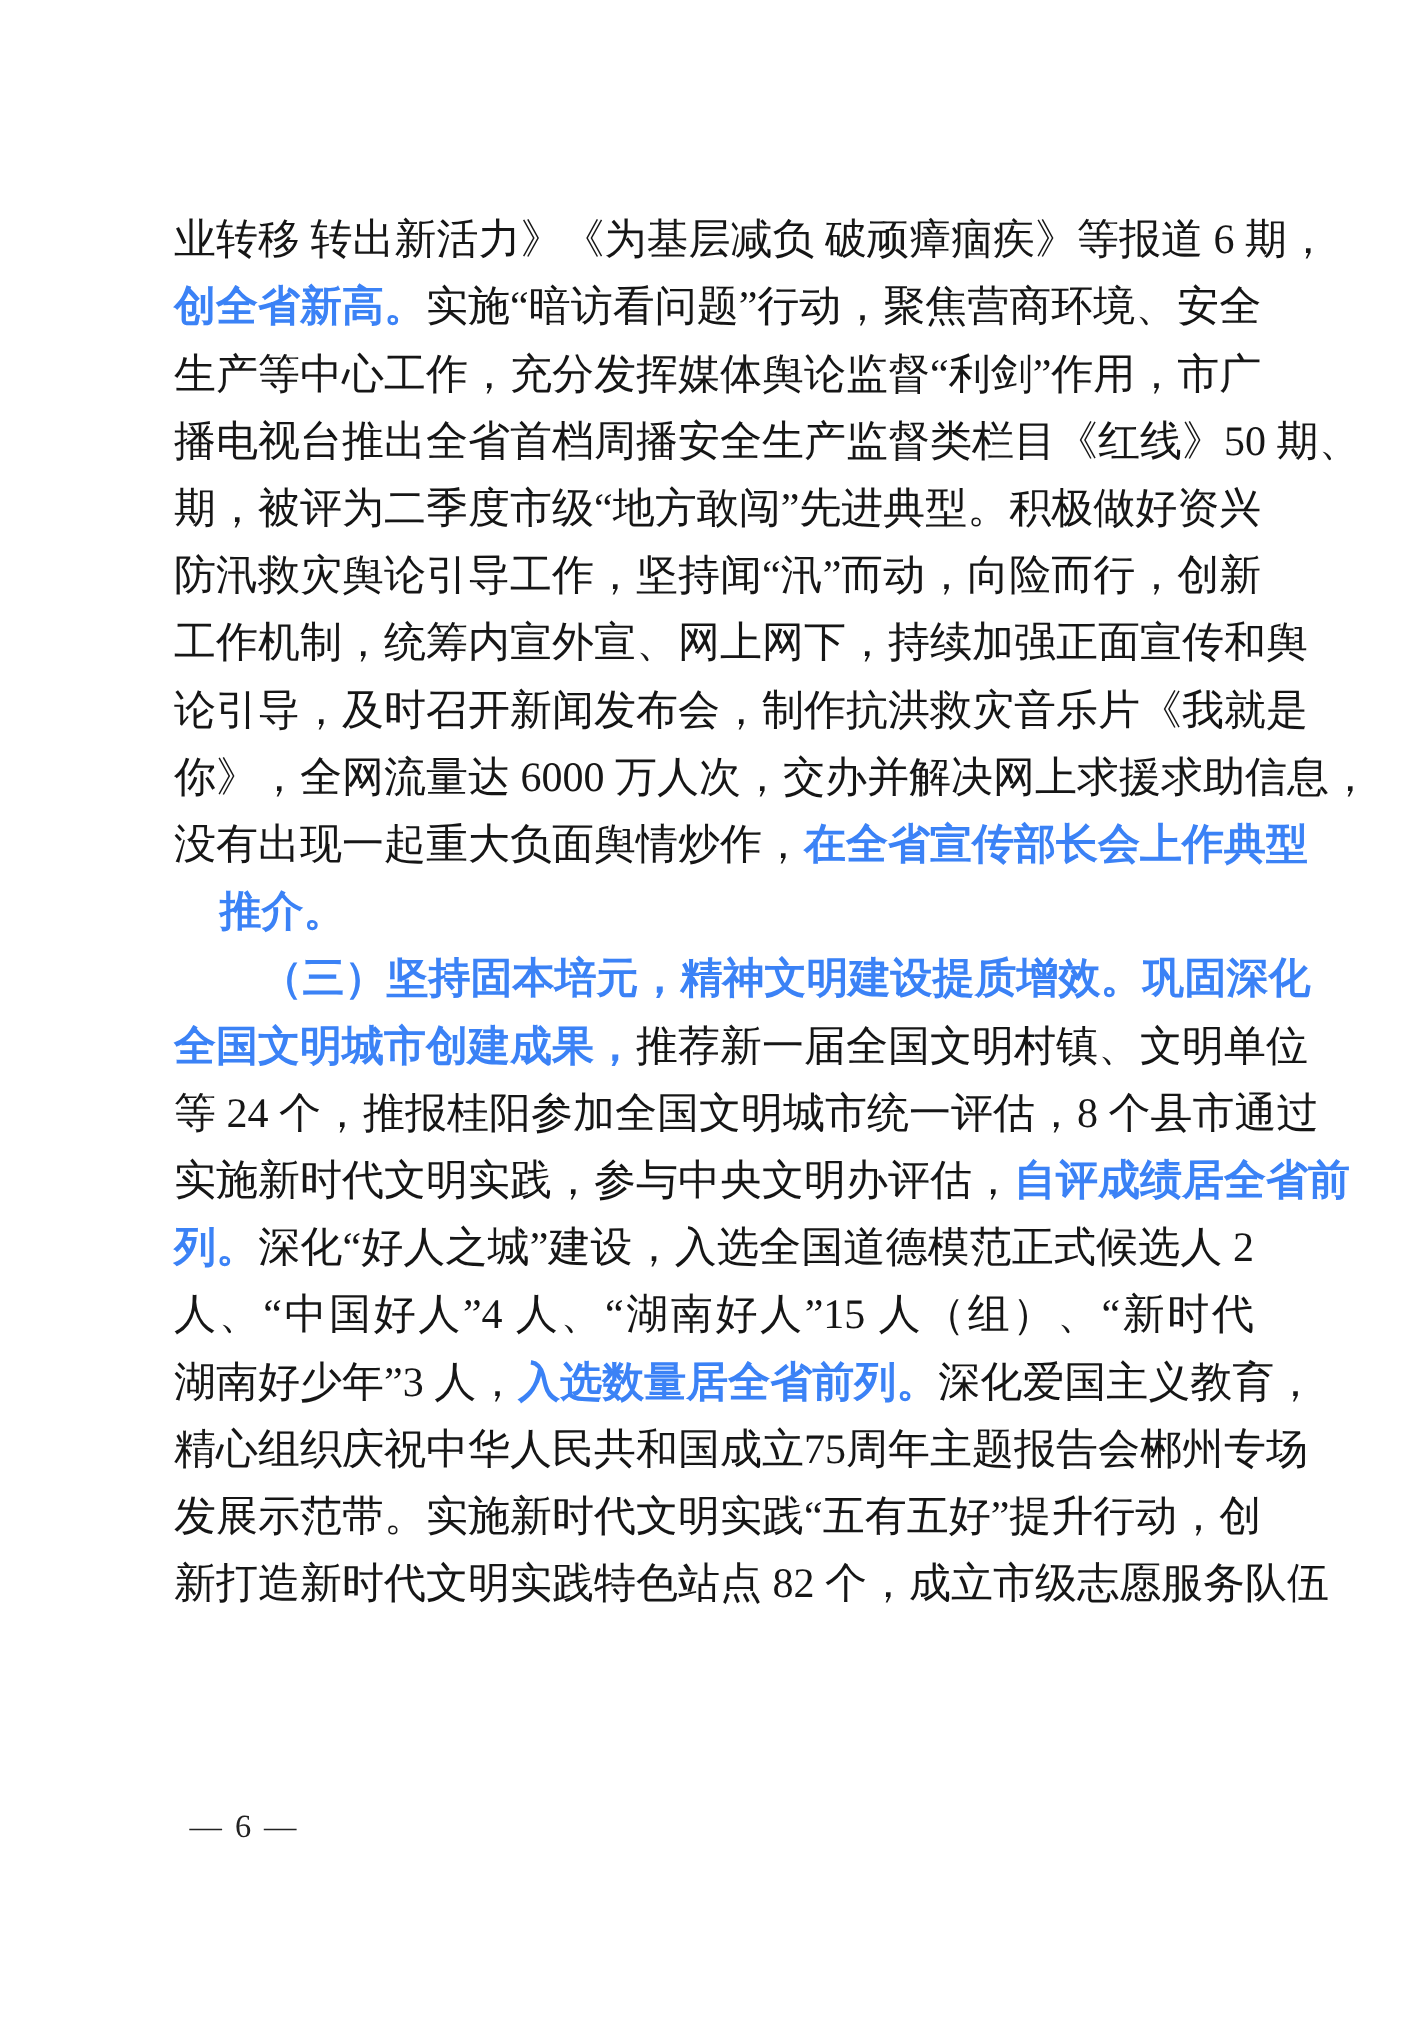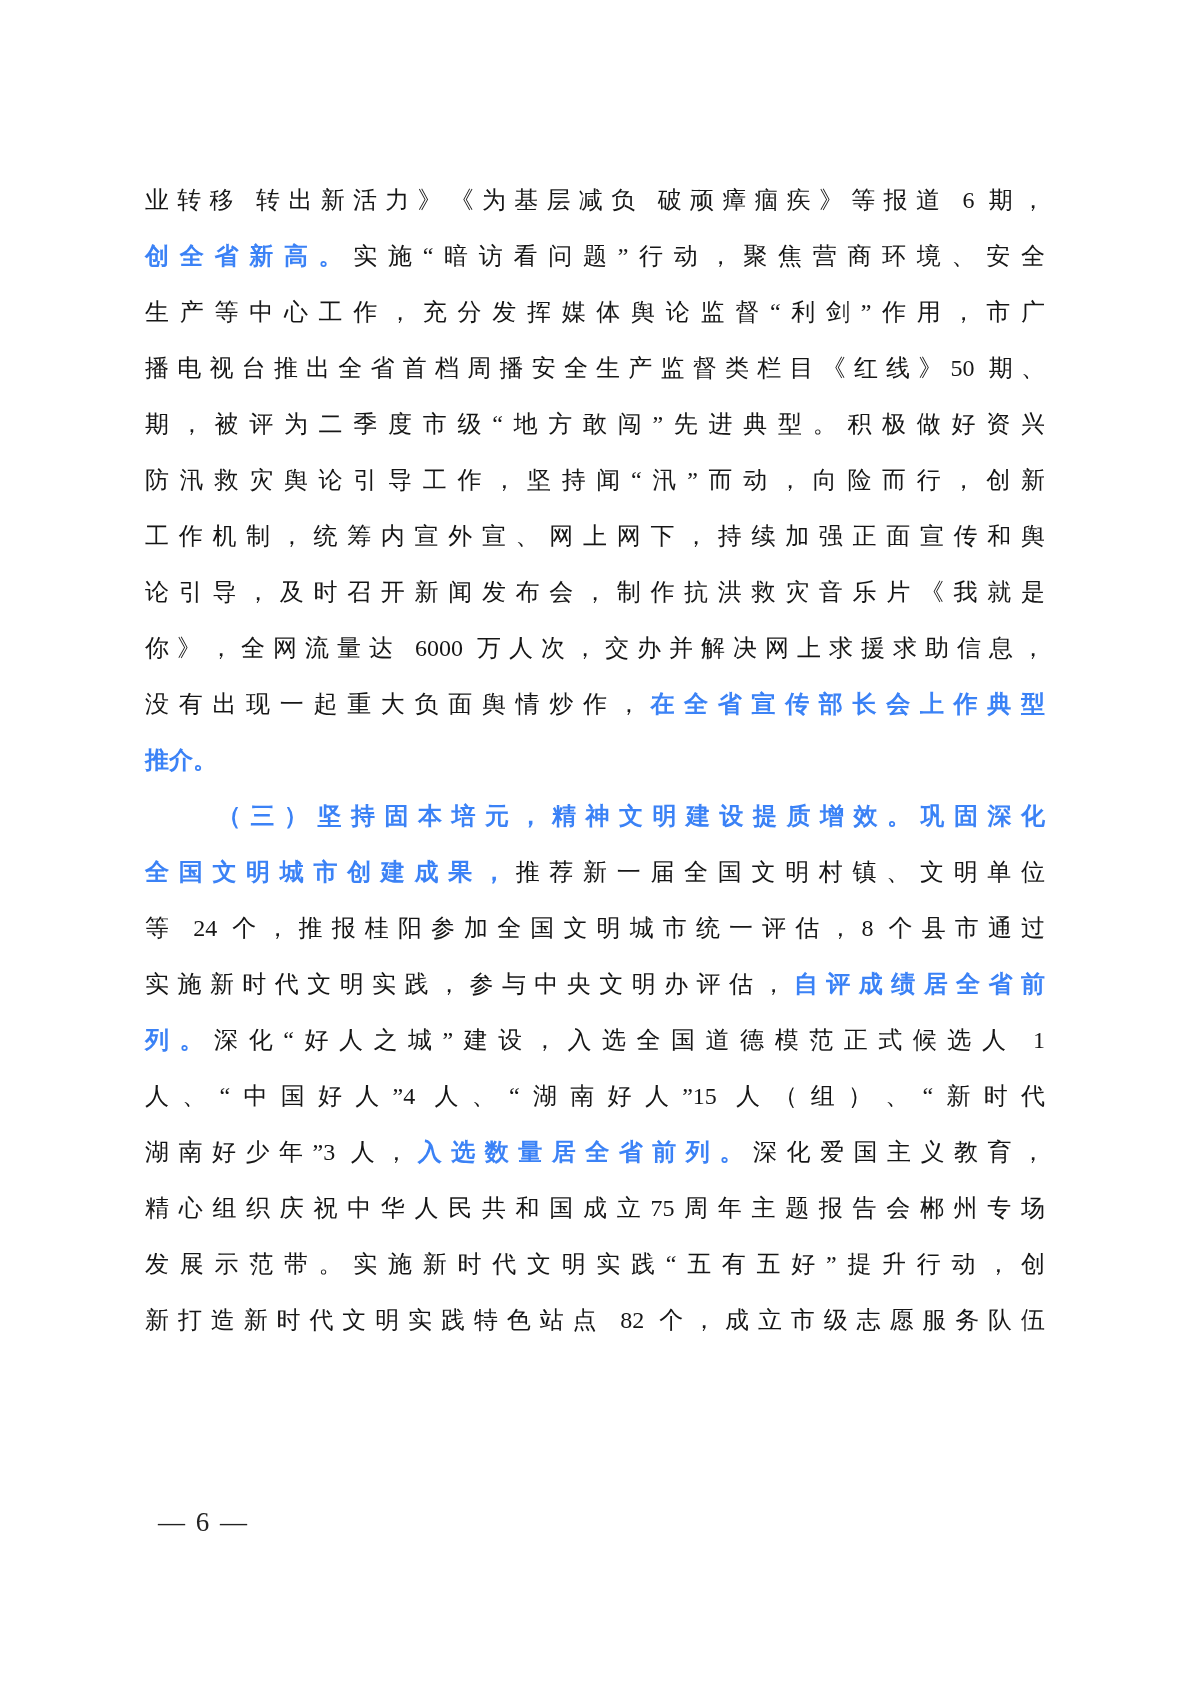--- a/index.html
+++ b/index.html
@@ -21,30 +21,31 @@
     top: 172px;
     width: 900px;
   }
   .paragraph {
     margin: 0;
     padding: 0;
   }
   .line {
     height: 56px;
     line-height: 56px;
-    font-size: 24px;
+    font-size: 35px;
     color: #161616;
     white-space: nowrap;
     text-align: justify;
     text-align-last: justify;
     text-justify: inter-character;
   }
   .line.lastline {
     text-align: left;
     text-align-last: left;
+    margin-left: 38px;
   }
   .line.indent {
     text-indent: 72px;
   }
   .seg {
     font-weight: normal;
   }
   .seg.bold {
     font-weight: bold;
     color: #3b82f6;
@@ -77,21 +78,21 @@
         <div class="line"><span class="seg">论引导，及时召开新闻发布会，制作抗洪救灾音乐片《我就是</span></div>
         <div class="line"><span class="seg">你》，全网流量达 6000 万人次，交办并解决网上求援求助信息，</span></div>
         <div class="line"><span class="seg">没有出现一起重大负面舆情炒作，</span><span class="seg bold">在全省宣传部长会上作典型</span></div>
         <div class="line lastline"><span class="seg bold">推介。</span></div>
       </div>
       <div class="paragraph">
         <div class="line indent"><span class="seg bold">（三）坚持固本培元，精神文明建设提质增效。巩固深化</span></div>
         <div class="line"><span class="seg bold">全国文明城市创建成果，</span><span class="seg">推荐新一届全国文明村镇、文明单位</span></div>
         <div class="line"><span class="seg">等 24 个，推报桂阳参加全国文明城市统一评估，8 个县市通过</span></div>
         <div class="line"><span class="seg">实施新时代文明实践，参与中央文明办评估，</span><span class="seg bold">自评成绩居全省前</span></div>
-        <div class="line"><span class="seg bold">列。</span><span class="seg">深化“好人之城”建设，入选全国道德模范正式候选人 1</span></div>
+        <div class="line"><span class="seg bold">列。</span><span class="seg">深化“好人之城”建设，入选全国道德模范正式候选人 2</span></div>
         <div class="line"><span class="seg">人、“中国好人”4 人、“湖南好人”15 人（组）、“新时代</span></div>
         <div class="line"><span class="seg">湖南好少年”3 人，</span><span class="seg bold">入选数量居全省前列。</span><span class="seg">深化爱国主义教育，</span></div>
         <div class="line"><span class="seg">精心组织庆祝中华人民共和国成立75周年主题报告会郴州专场</span></div>
         <div class="line"><span class="seg">发展示范带。实施新时代文明实践“五有五好”提升行动，创</span></div>
         <div class="line"><span class="seg">新打造新时代文明实践特色站点 82 个，成立市级志愿服务队伍</span></div>
       </div>
     </div>
   <div class="footer">— 6 —</div>
 </div>
 

